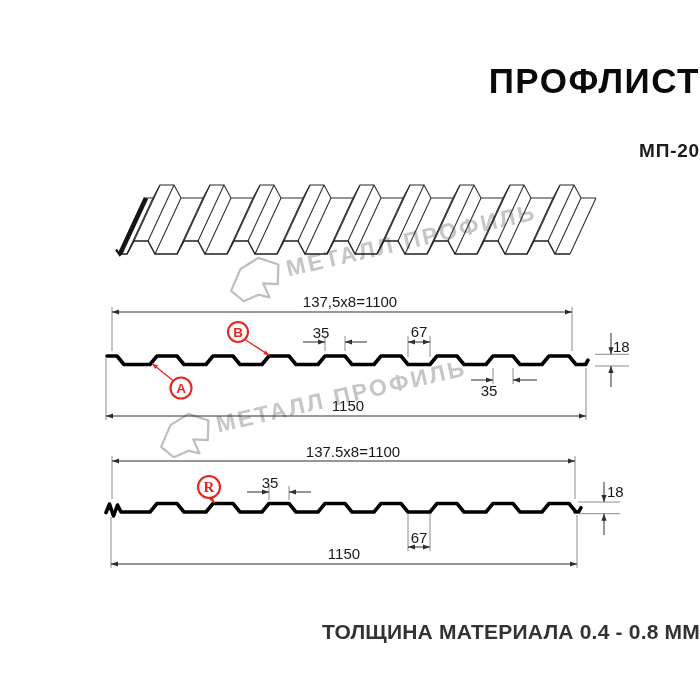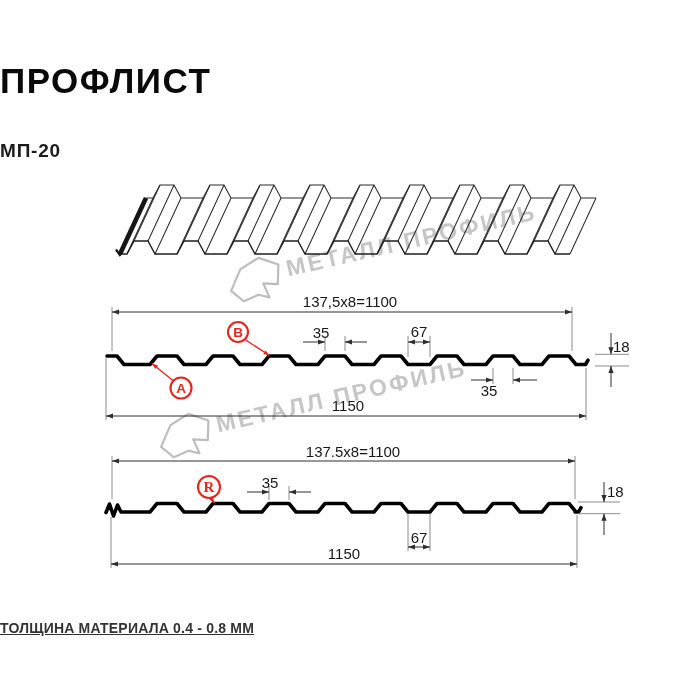--- a/index.html
+++ b/index.html
@@ -1,22 +1,22 @@
 <!DOCTYPE html>
 <html style="--red: #e8251f; --wm: #c6c6c6; --ink: #111111;"><head>
 <meta charset="utf-8">
 <style>
   :root{ --red:#e8251f; --wm:#c6c6c6; --ink:#111111; }
   html,body{margin:0;padding:0;background:#fff;}
   .page{position:relative;width:700px;height:700px;background:#ffffff;overflow:hidden;
         font-family:"Liberation Sans",sans-serif;}
-  .headline{position:absolute;left:0;right:0;text-align:left;}
+  .headline{position:absolute;left:0;right:0;text-align:right;}
   .title{top:61px;font-size:35px;font-weight:800;letter-spacing:1.5px;color:#0a0a0a;}
   .subtitle{top:100px;font-size:19px;font-weight:700;letter-spacing:0.8px;color:#1c1c1c;margin-top:40px;}
-  .footnote{top:620px;font-size:14px;font-weight:700;letter-spacing:0.2px;color:#333;text-decoration:underline;}
+  .footnote{top:620px;font-size:21px;font-weight:700;letter-spacing:0.2px;color:#333;}
   svg.scene{position:absolute;left:0;top:0;}
   .dimtxt{font-family:"Liberation Sans",sans-serif;font-size:15px;fill:#181818;}
   .marktxt{font-family:"Liberation Sans",sans-serif;font-size:13.5px;font-weight:700;fill:var(--red);}
   .rtxt{font-family:"Liberation Serif",serif;font-size:15px;font-weight:700;fill:var(--red);}
   .redc{fill:none;stroke:var(--red);stroke-width:2.1;}
   .wmtxt{font-family:"Liberation Sans",sans-serif;font-size:23px;font-weight:700;
          letter-spacing:2.5px;fill:var(--wm);}
   .wmlogo{fill:none;stroke:#bdbdbd;stroke-width:2.2;stroke-linejoin:round;}
 </style>
 </head>

